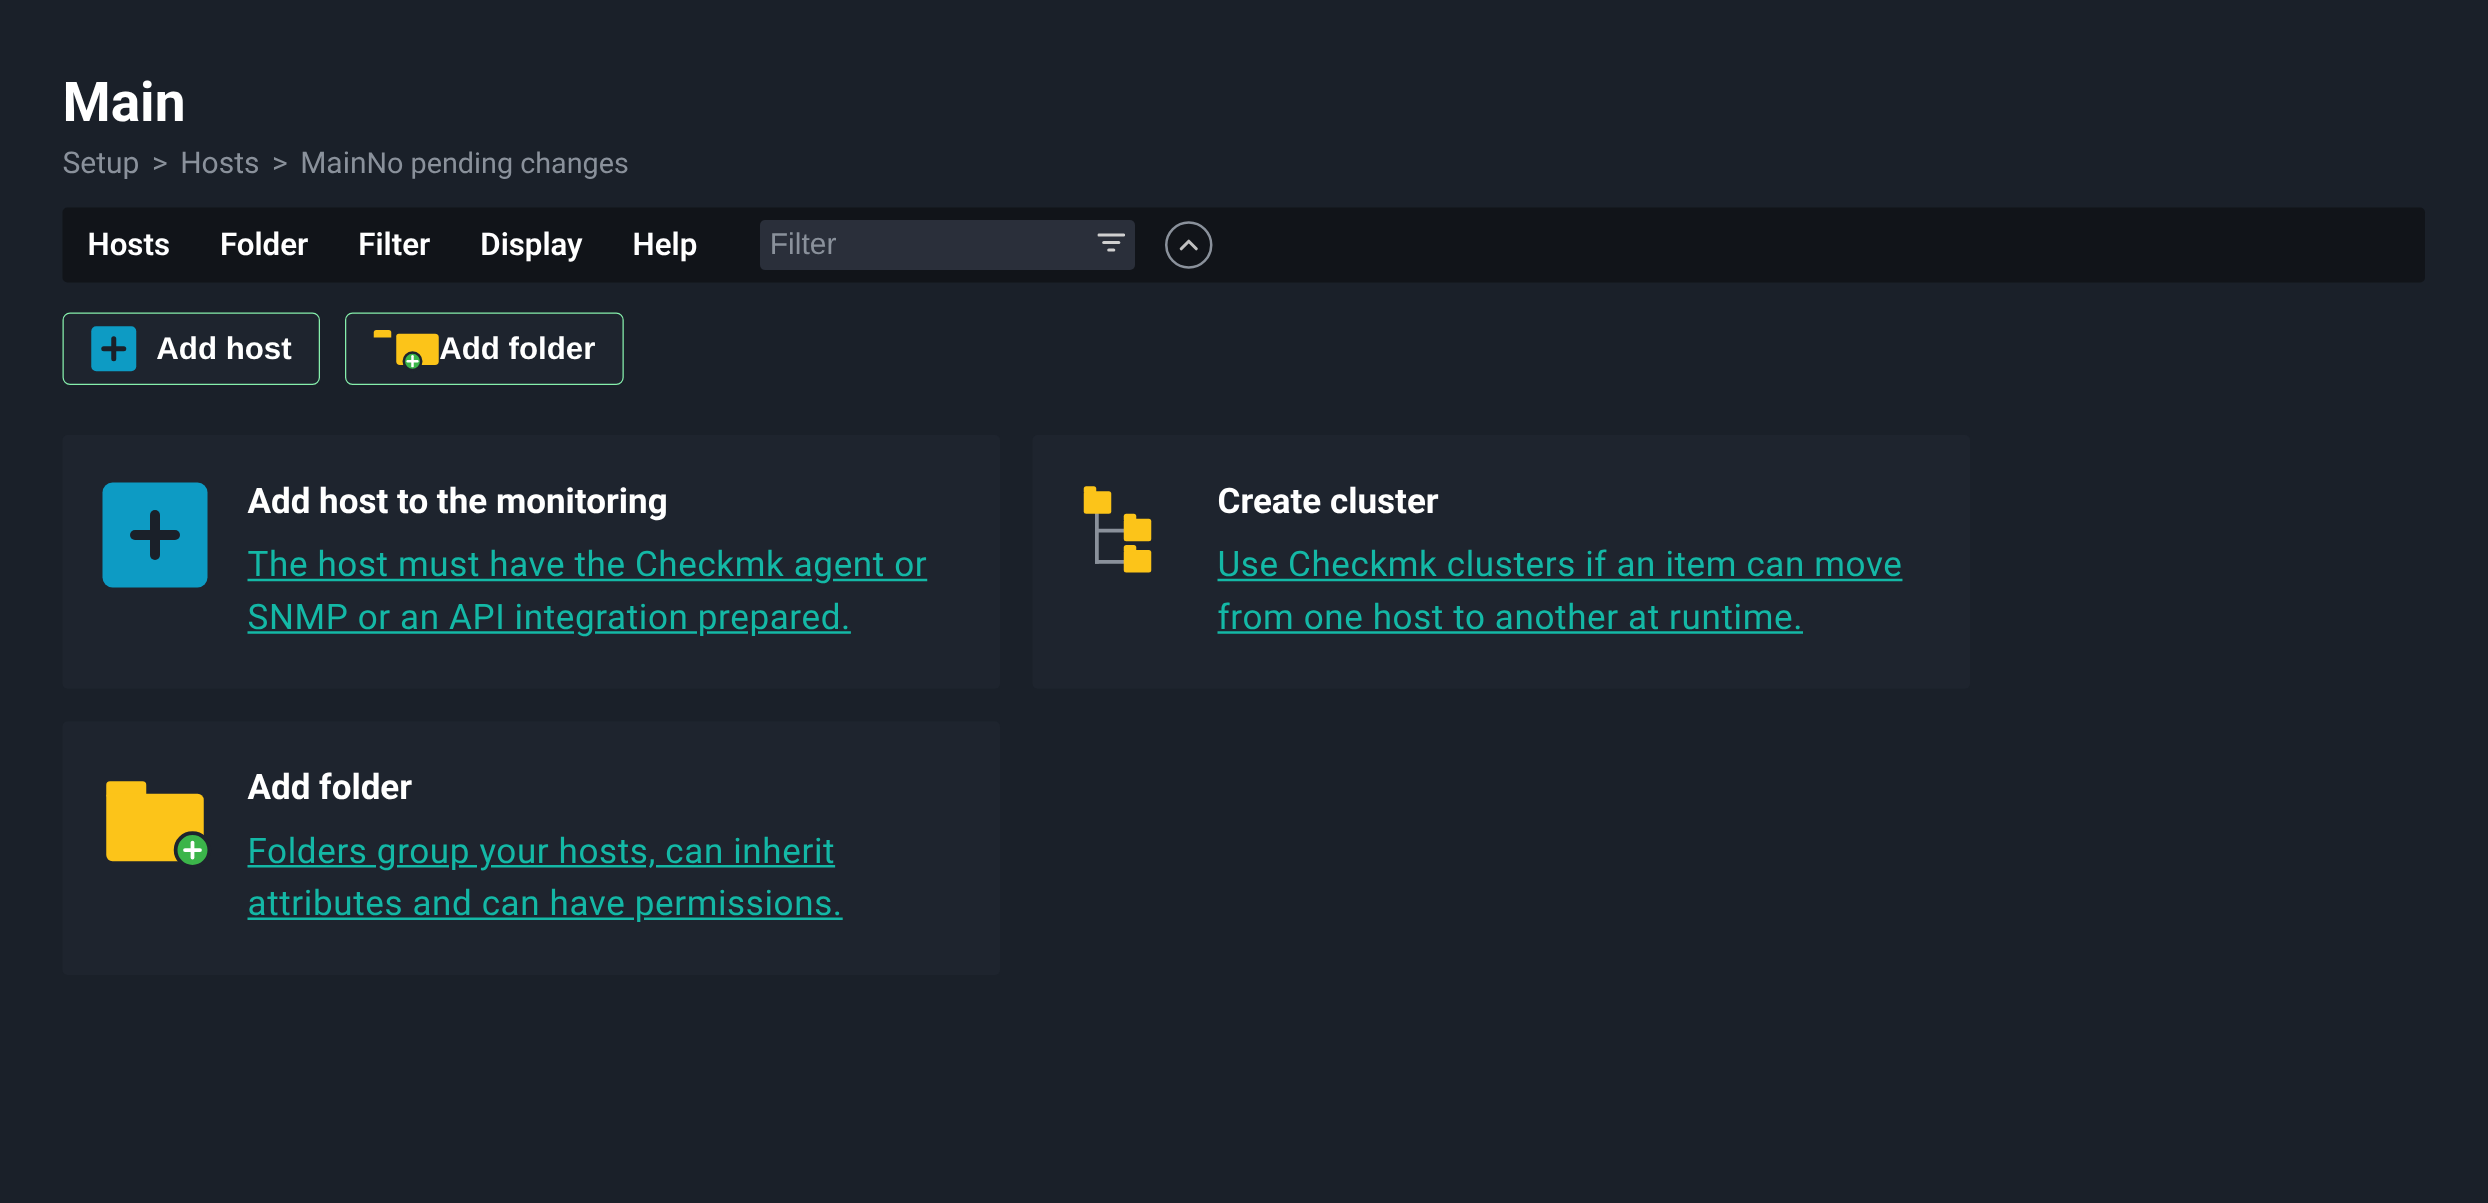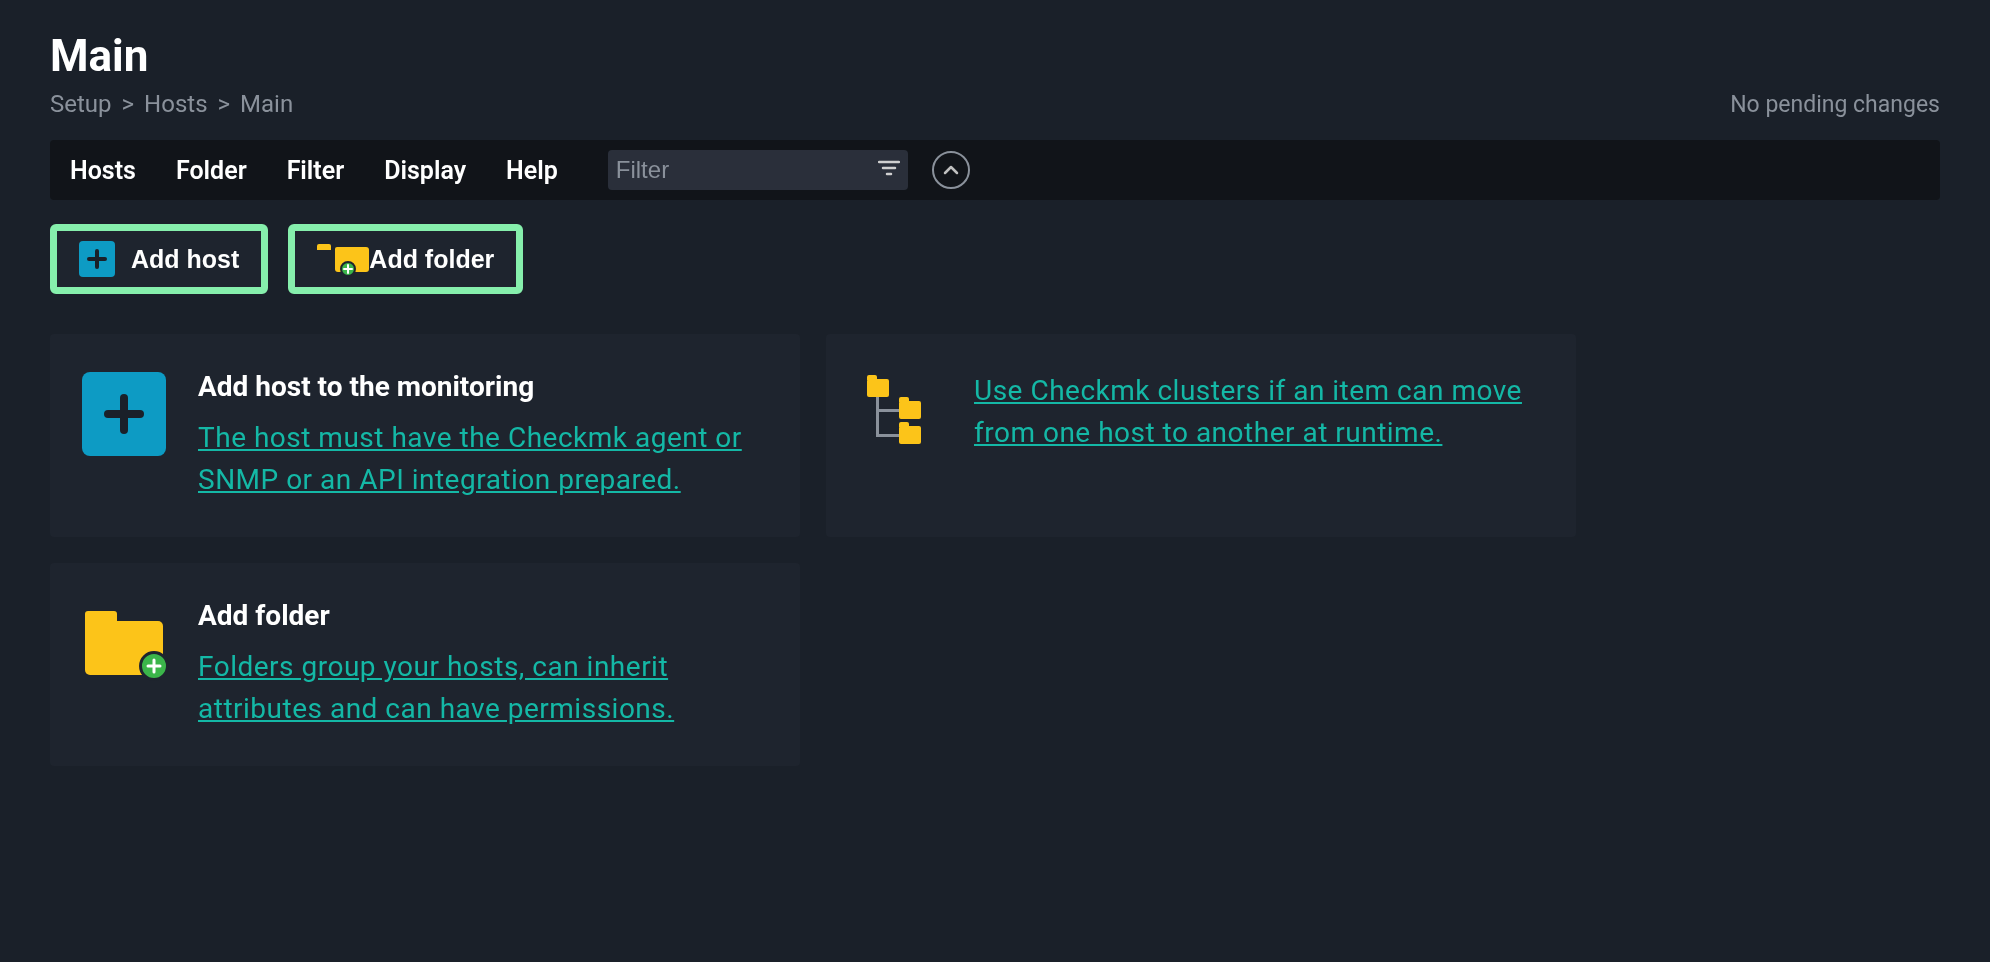--- a/index.html
+++ b/index.html
@@ -9,23 +9,23 @@
     }
     body {
       background: #1a2029;
       color: #e0e0e0;
       font-family: -apple-system, BlinkMacSystemFont, "Segoe UI", Roboto, sans-serif;
       padding: 30px 50px;
       min-height: 962px;
     }
     .header-row {
       display: flex;
-      justify-content: space-between;
       align-items: flex-end;
       margin-bottom: 22px;
+      margin-top: 26px;
     }
     .page-title {
       font-size: 44px;
       font-weight: 700;
       color: #ffffff;
       margin-bottom: 8px;
     }
     .breadcrumb {
       font-size: 24px;
       color: #8a919b;
@@ -98,21 +98,21 @@
       justify-content: center;
       cursor: pointer;
     }
     .action-buttons {
       display: flex;
       gap: 20px;
       margin-bottom: 40px;
     }
     .action-btn {
       background: #1e242e;
-      border: 7px solid #86efac;
+      border: 1px solid #86efac;
       border-radius: 6px;
       padding: 10px 22px;
       display: flex;
       align-items: center;
       gap: 16px;
       cursor: pointer;
       font-size: 25px;
       font-weight: 600;
       color: #ffffff;
     }
@@ -363,20 +363,21 @@
       <div class="icon-cluster">
         <div class="cluster-line" style="left:11px; top:14px; width:3px; height:44px;"></div>
         <div class="cluster-line" style="left:11px; top:30px; width:24px; height:3px;"></div>
         <div class="cluster-line" style="left:11px; top:55px; width:24px; height:3px;"></div>
         <div class="cluster-node" style="left:2px; top:0;"></div>
         <div class="cluster-node" style="left:34px; top:22px;"></div>
         <div class="cluster-node" style="left:34px; top:47px;"></div>
       </div>
     </div>
     <div class="card-content">
+      <div class="card-title">Create cluster</div>
       <div class="card-desc">Use Checkmk clusters if an item can move from one host to another at runtime.</div>
     </div>
   </div>
 
   <div class="card">
     <div class="card-icon">
       <div class="icon-folder-large">
         <span class="folder-tab"></span>
         <span class="folder-body"></span>
         <span class="plus-badge">

